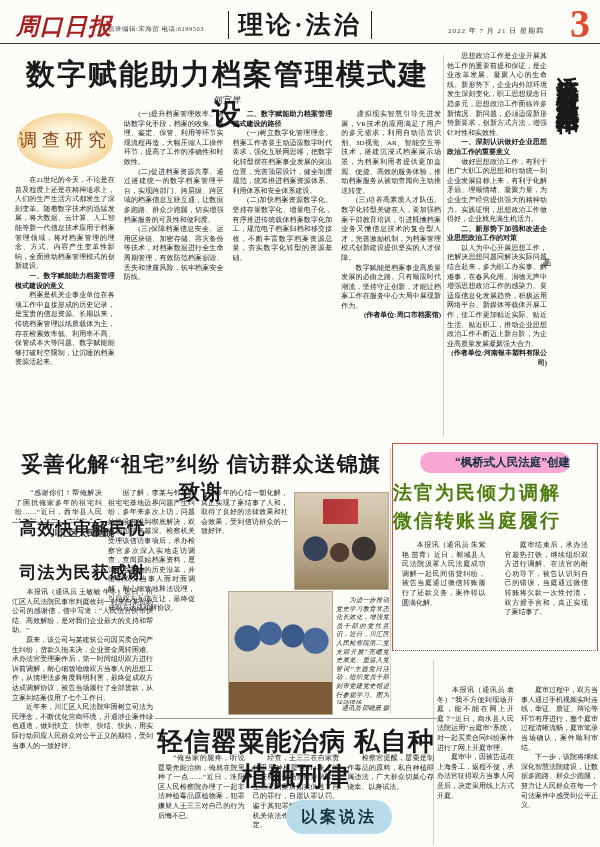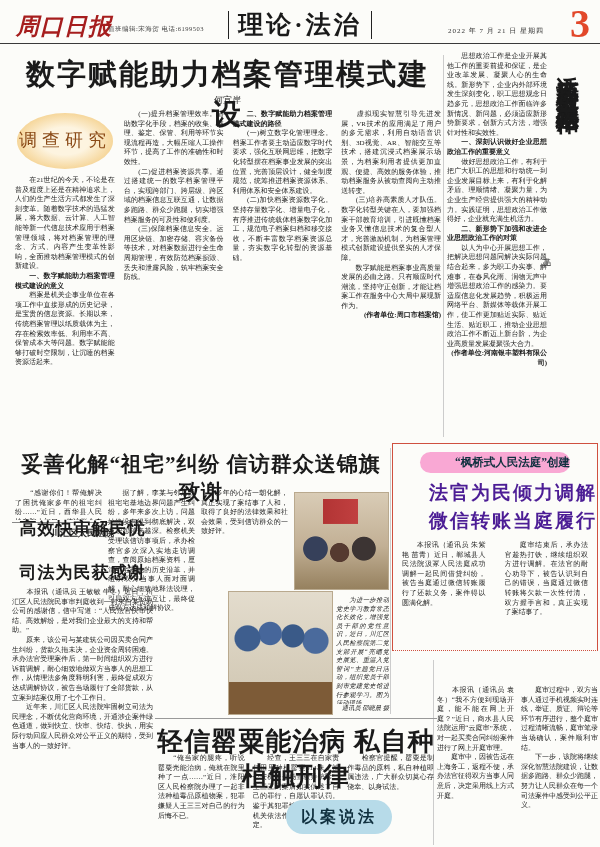--- a/index.html
+++ b/index.html
@@ -58,21 +58,21 @@
   
   #courtrule{left:12px;top:522px;width:141px;height:1px;background:#888;}
   #courtkicker{left:12px;top:527px;width:141px;text-align:center;font-size:9px;font-weight:bold;}
   #courtt1{left:12px;top:517px;width:141px;text-align:center;font-size:17px;font-weight:bold;letter-spacing:1px;}
   #courtt2{left:12px;top:561px;width:141px;text-align:center;font-size:17px;font-weight:bold;letter-spacing:1px;}
   #courtbody{left:12px;top:588px;width:141px;height:256px;}
   
   #redbox{left:392px;top:443px;width:206px;height:208px;border:1px solid #cf5040;border-bottom-style:dotted;box-sizing:border-box;}
   #fqbadge{margin:8px auto 0 auto;width:150px;text-align:right;background:#f9a8d4;border-radius:12px;
            padding:3px 0;font-size:11.5px;font-weight:bold;color:#10303f;}
-  #boxt1,#boxt2{text-align:right;font-size:19px;font-weight:bold;color:#4c1d95;letter-spacing:2px;}
+  #boxt1,#boxt2{text-align:left;font-size:19px;font-weight:bold;color:#4d7c0f;letter-spacing:2px;}
   #boxt1{margin-top:7px;} #boxt2{margin-top:2px;}
   #boxcols{display:flex;gap:19px;padding:7px 9px 0 9px;height:100px;}
   #boxcols .bcol{flex:1;}
   
   #onlinetitle{left:437px;top:660px;width:161px;text-align:center;font-size:16.5px;font-weight:bold;}
   #onlinecols{left:437px;top:686px;width:161px;height:156px;display:flex;gap:7px;}
   #onlinecols .bcol{flex:1;}
   
   #poppyrule{left:155px;top:718px;width:282px;height:1px;background:#999;}
   #poppytitle{left:155px;top:724px;width:282px;text-align:center;font-size:26px;font-weight:bold;letter-spacing:1px;}

